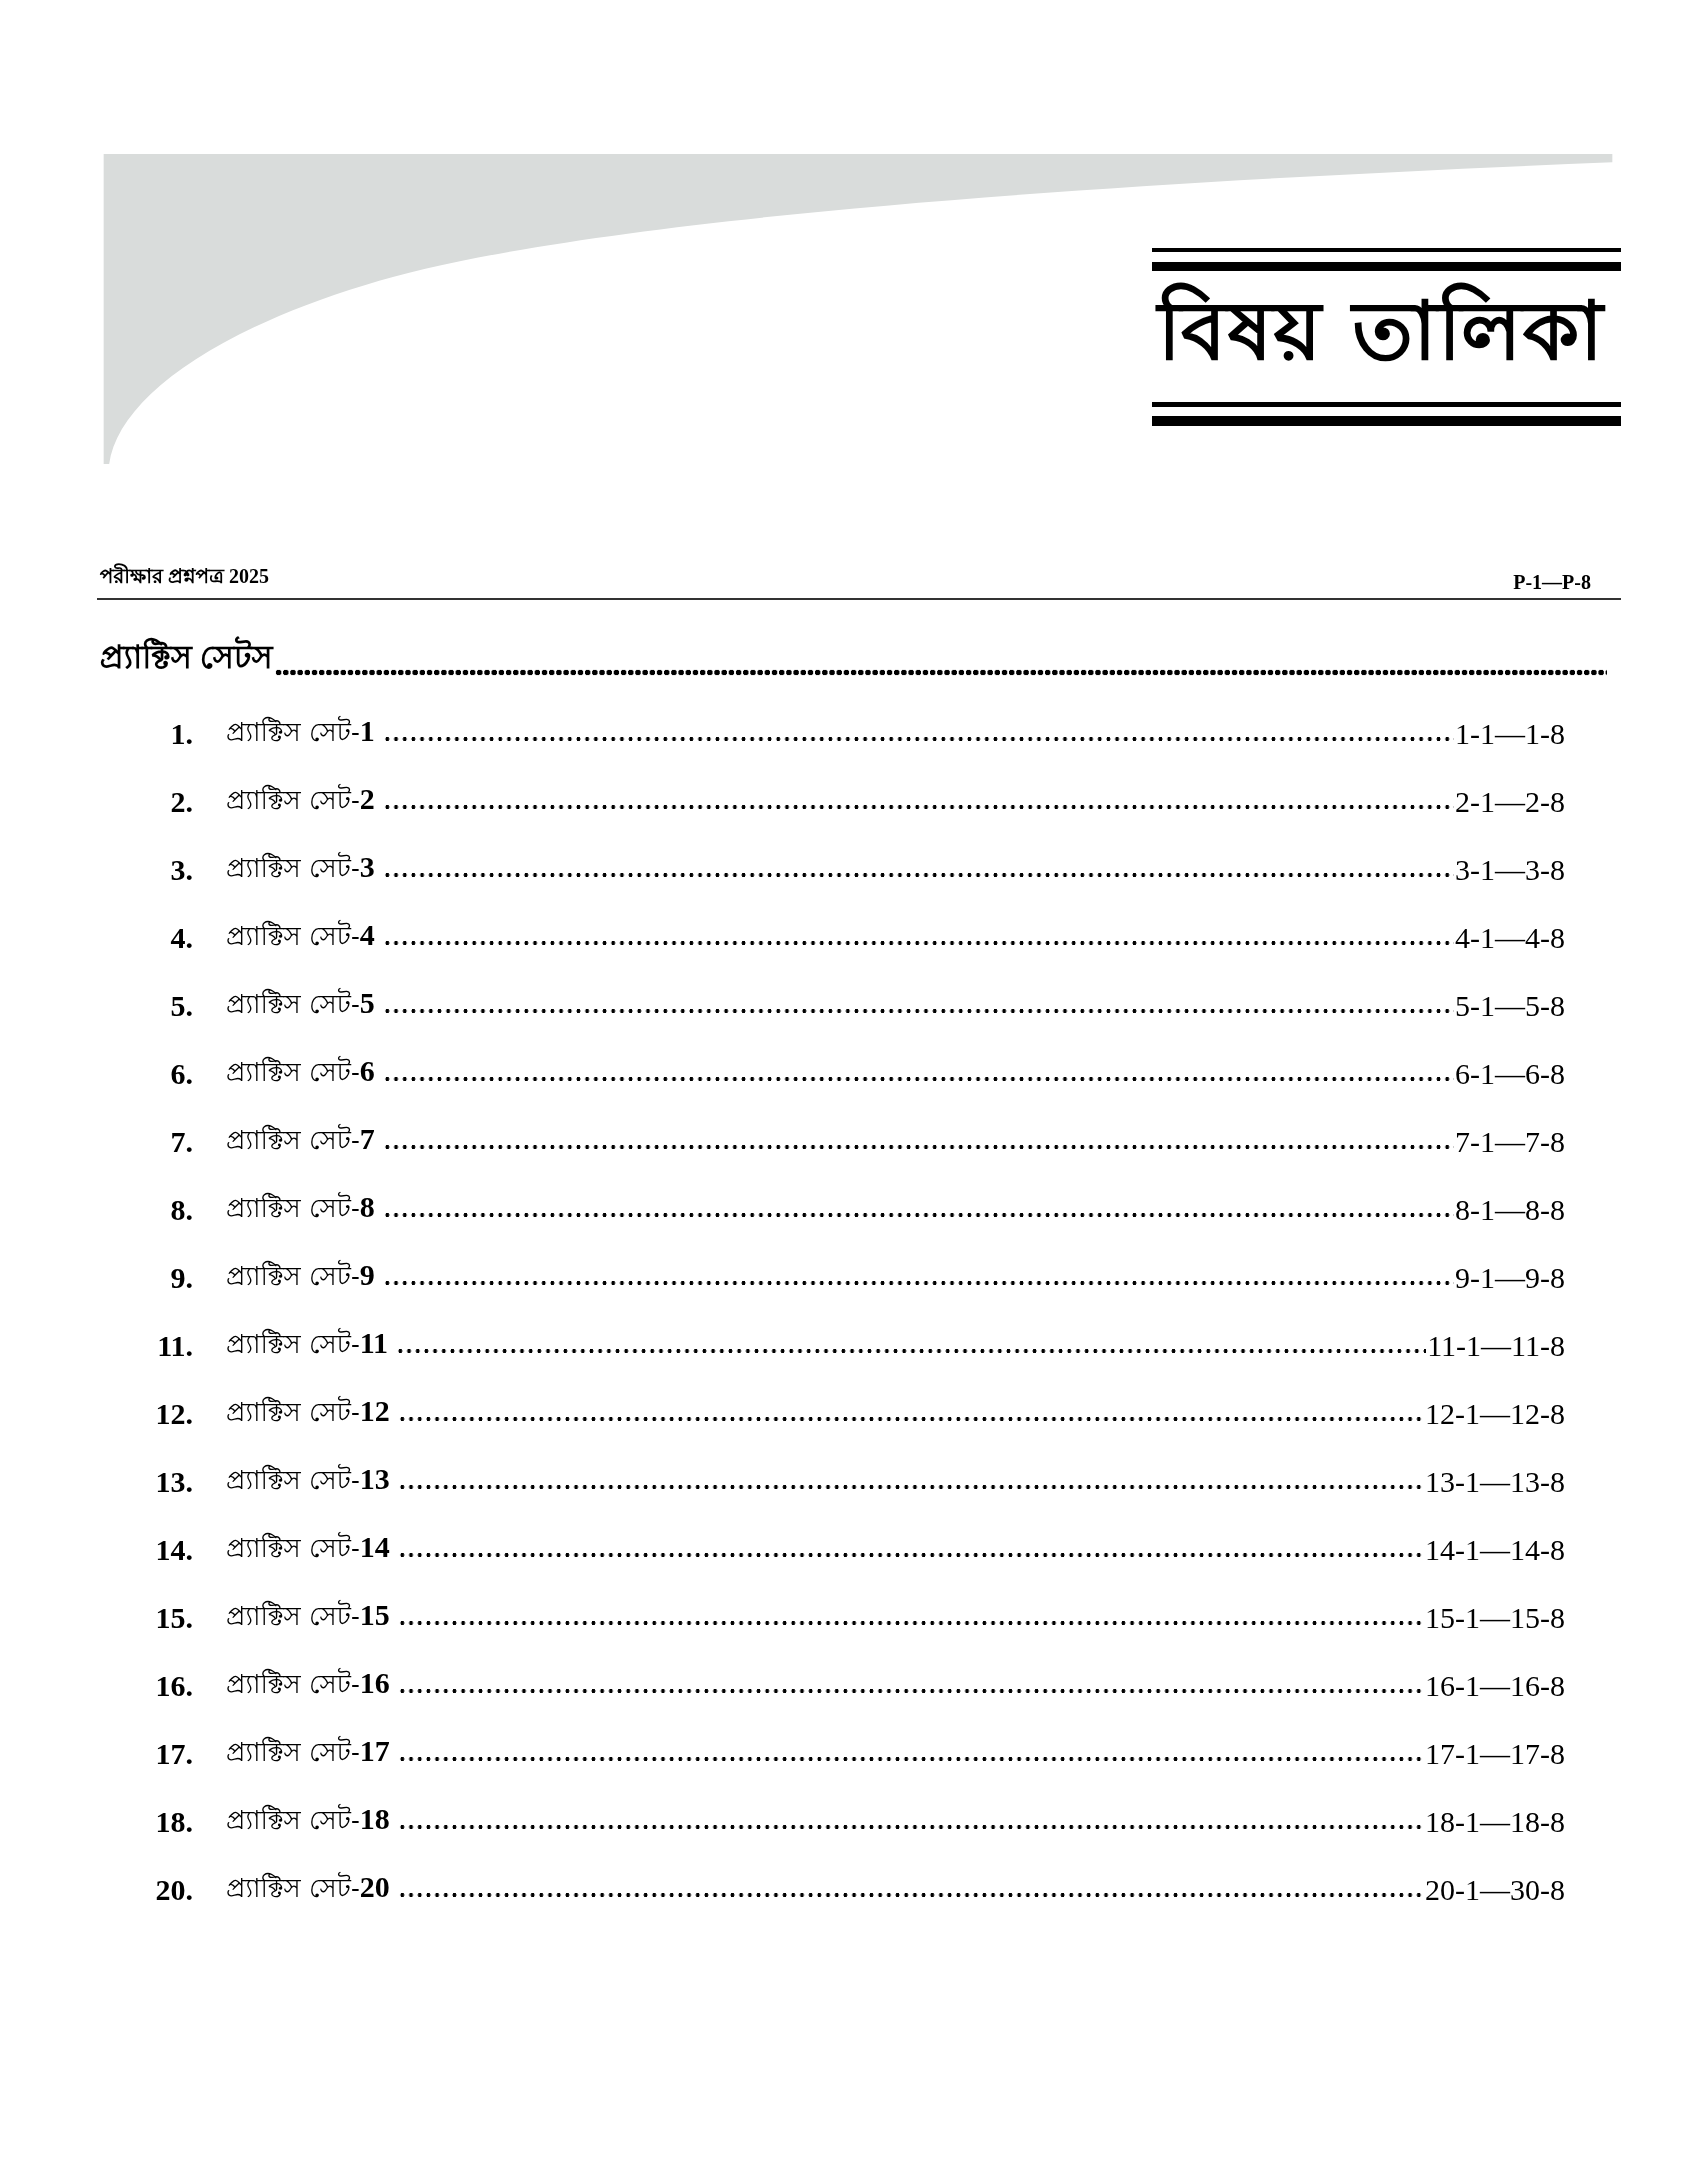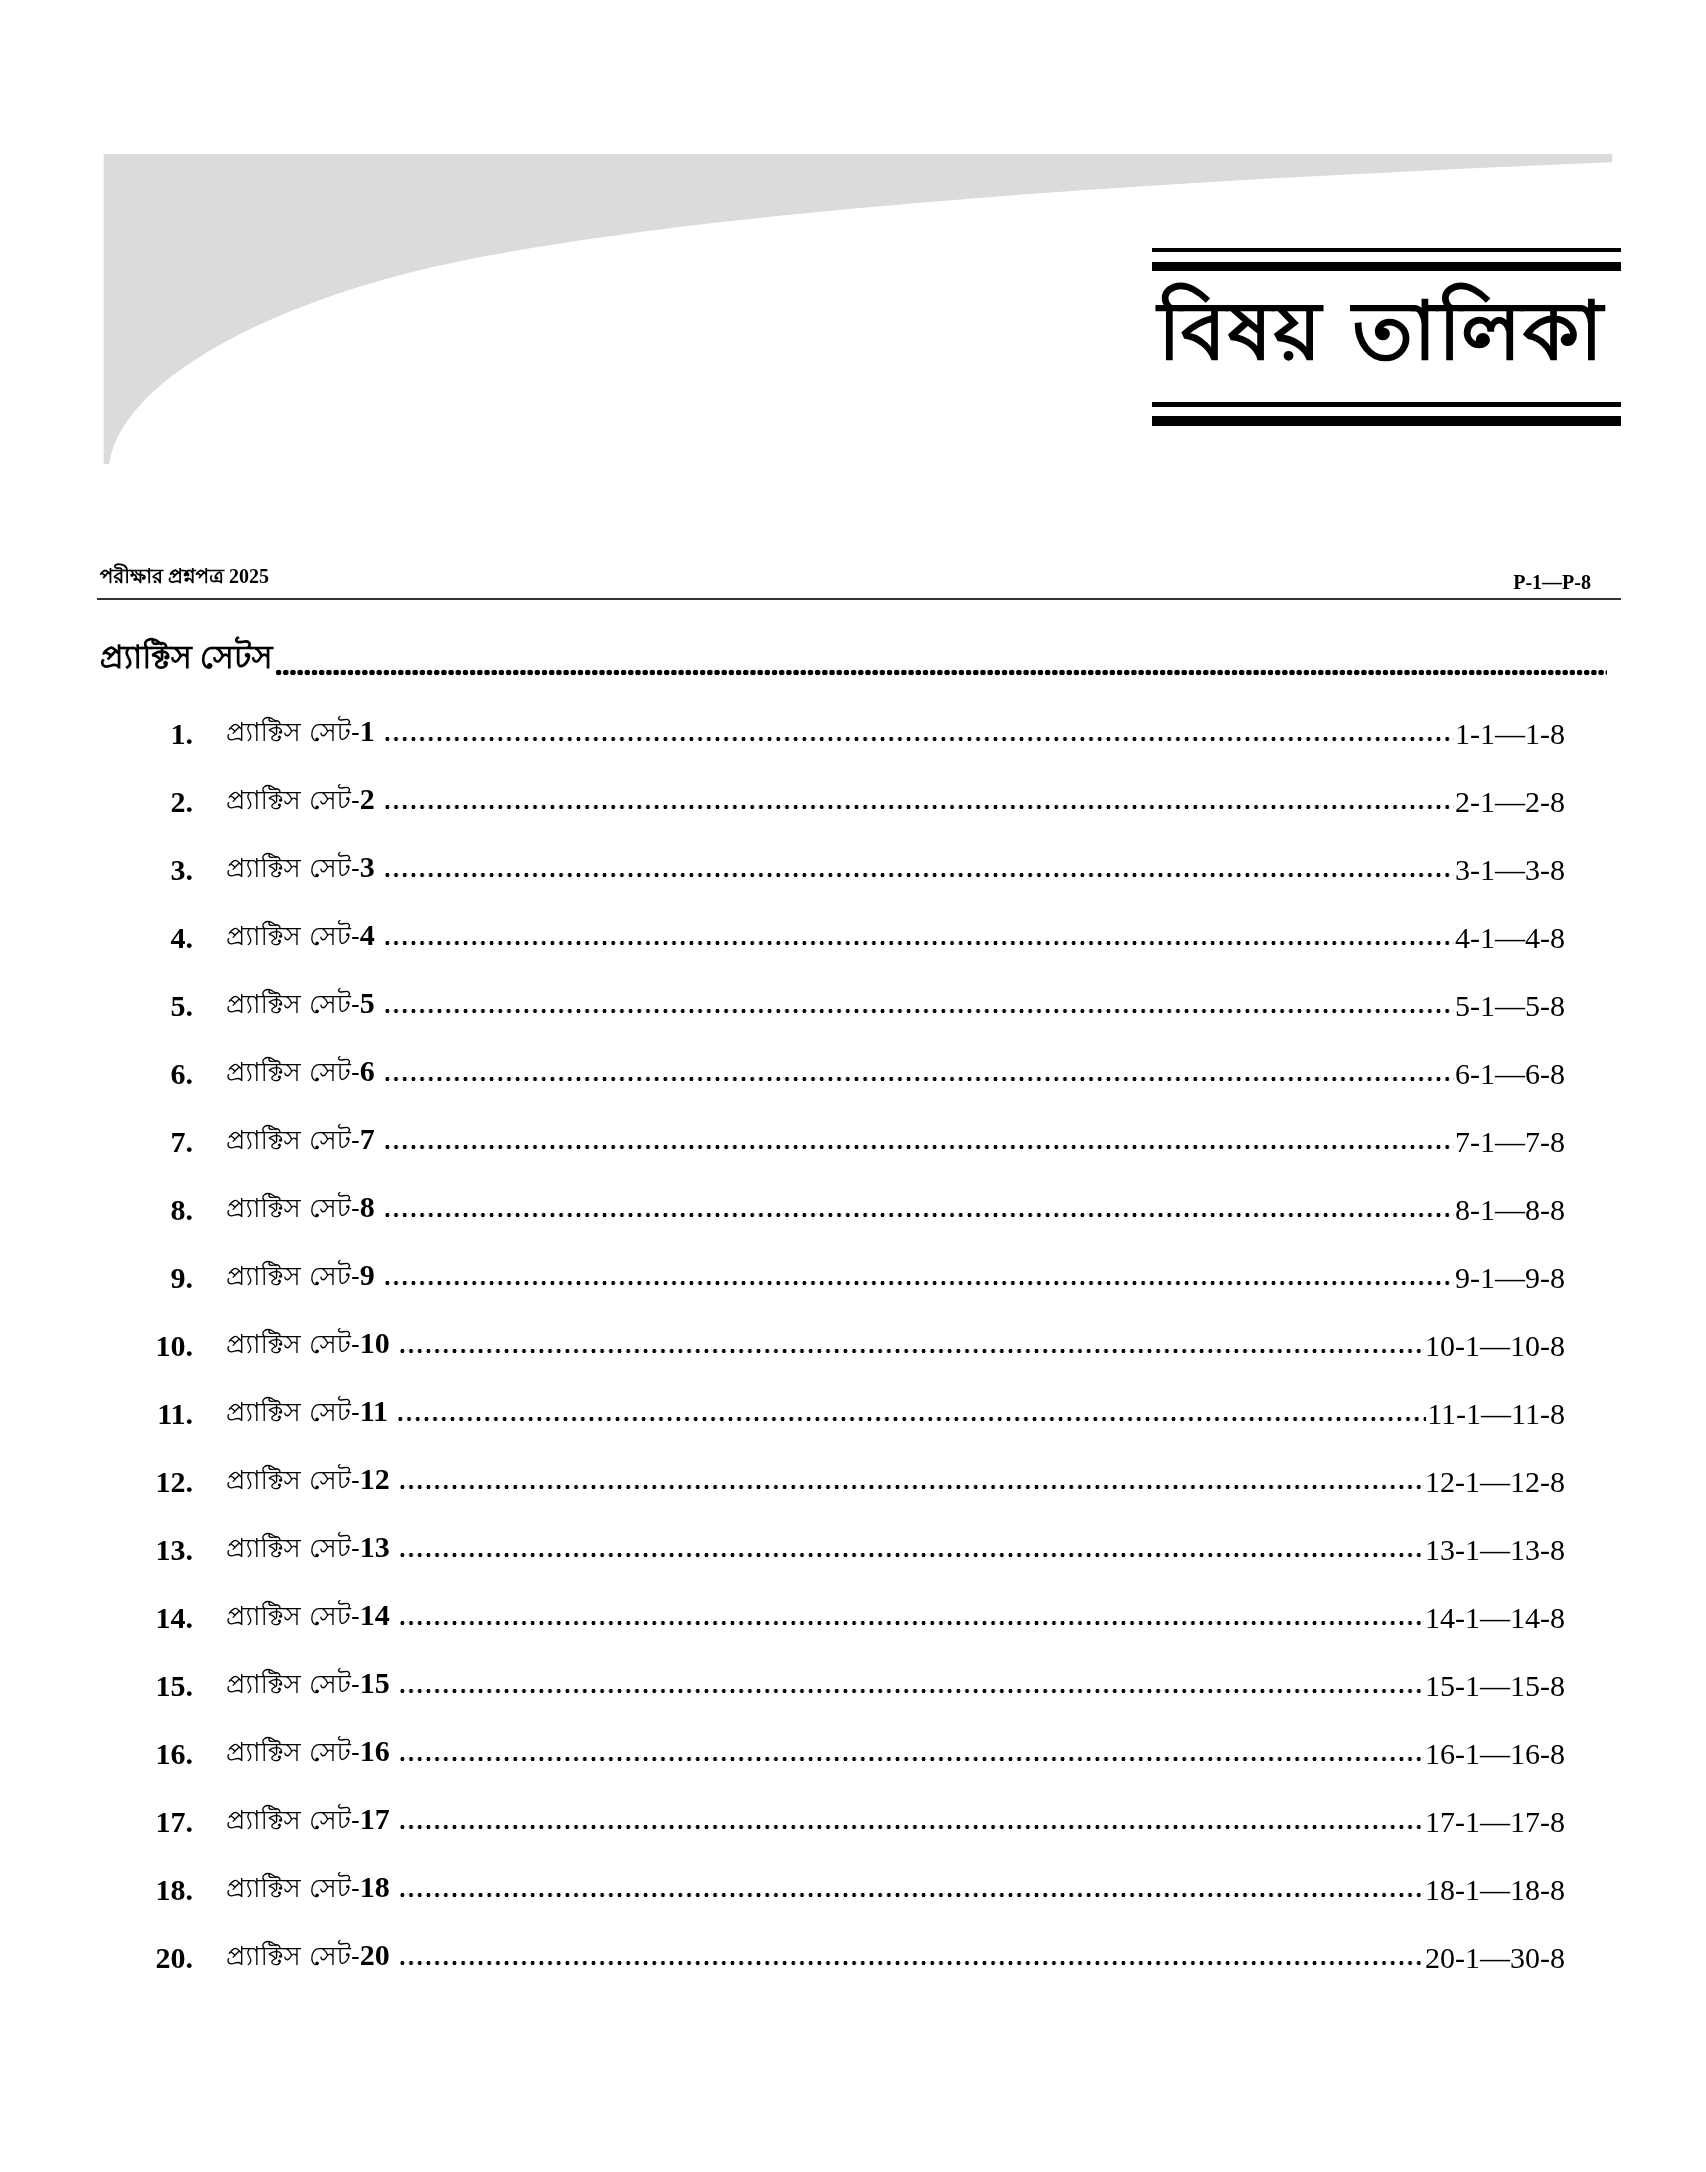--- a/index.html
+++ b/index.html
@@ -133,26 +133,20 @@
       <span class="toc-leader"></span>
       <span class="toc-pages">8-1—8-8</span>
     </div>
     <div class="toc-row">
       <span class="toc-num">9.</span>
       <span class="toc-label"><span>প্র্যাক্টিস সেট-</span><span class="setno">9</span></span>
       <span class="toc-leader"></span>
       <span class="toc-pages">9-1—9-8</span>
     </div>
     <div class="toc-row">
-      <span class="toc-num">10.</span>
-      <span class="toc-label"><span>প্র্যাক্টিস সেট-</span><span class="setno">10</span></span>
-      <span class="toc-leader"></span>
-      <span class="toc-pages">10-1—10-8</span>
-    </div>
-    <div class="toc-row">
       <span class="toc-num">11.</span>
       <span class="toc-label"><span>প্র্যাক্টিস সেট-</span><span class="setno">11</span></span>
       <span class="toc-leader"></span>
       <span class="toc-pages">11-1—11-8</span>
     </div>
     <div class="toc-row">
       <span class="toc-num">12.</span>
       <span class="toc-label"><span>প্র্যাক্টিস সেট-</span><span class="setno">12</span></span>
       <span class="toc-leader"></span>
       <span class="toc-pages">12-1—12-8</span>

